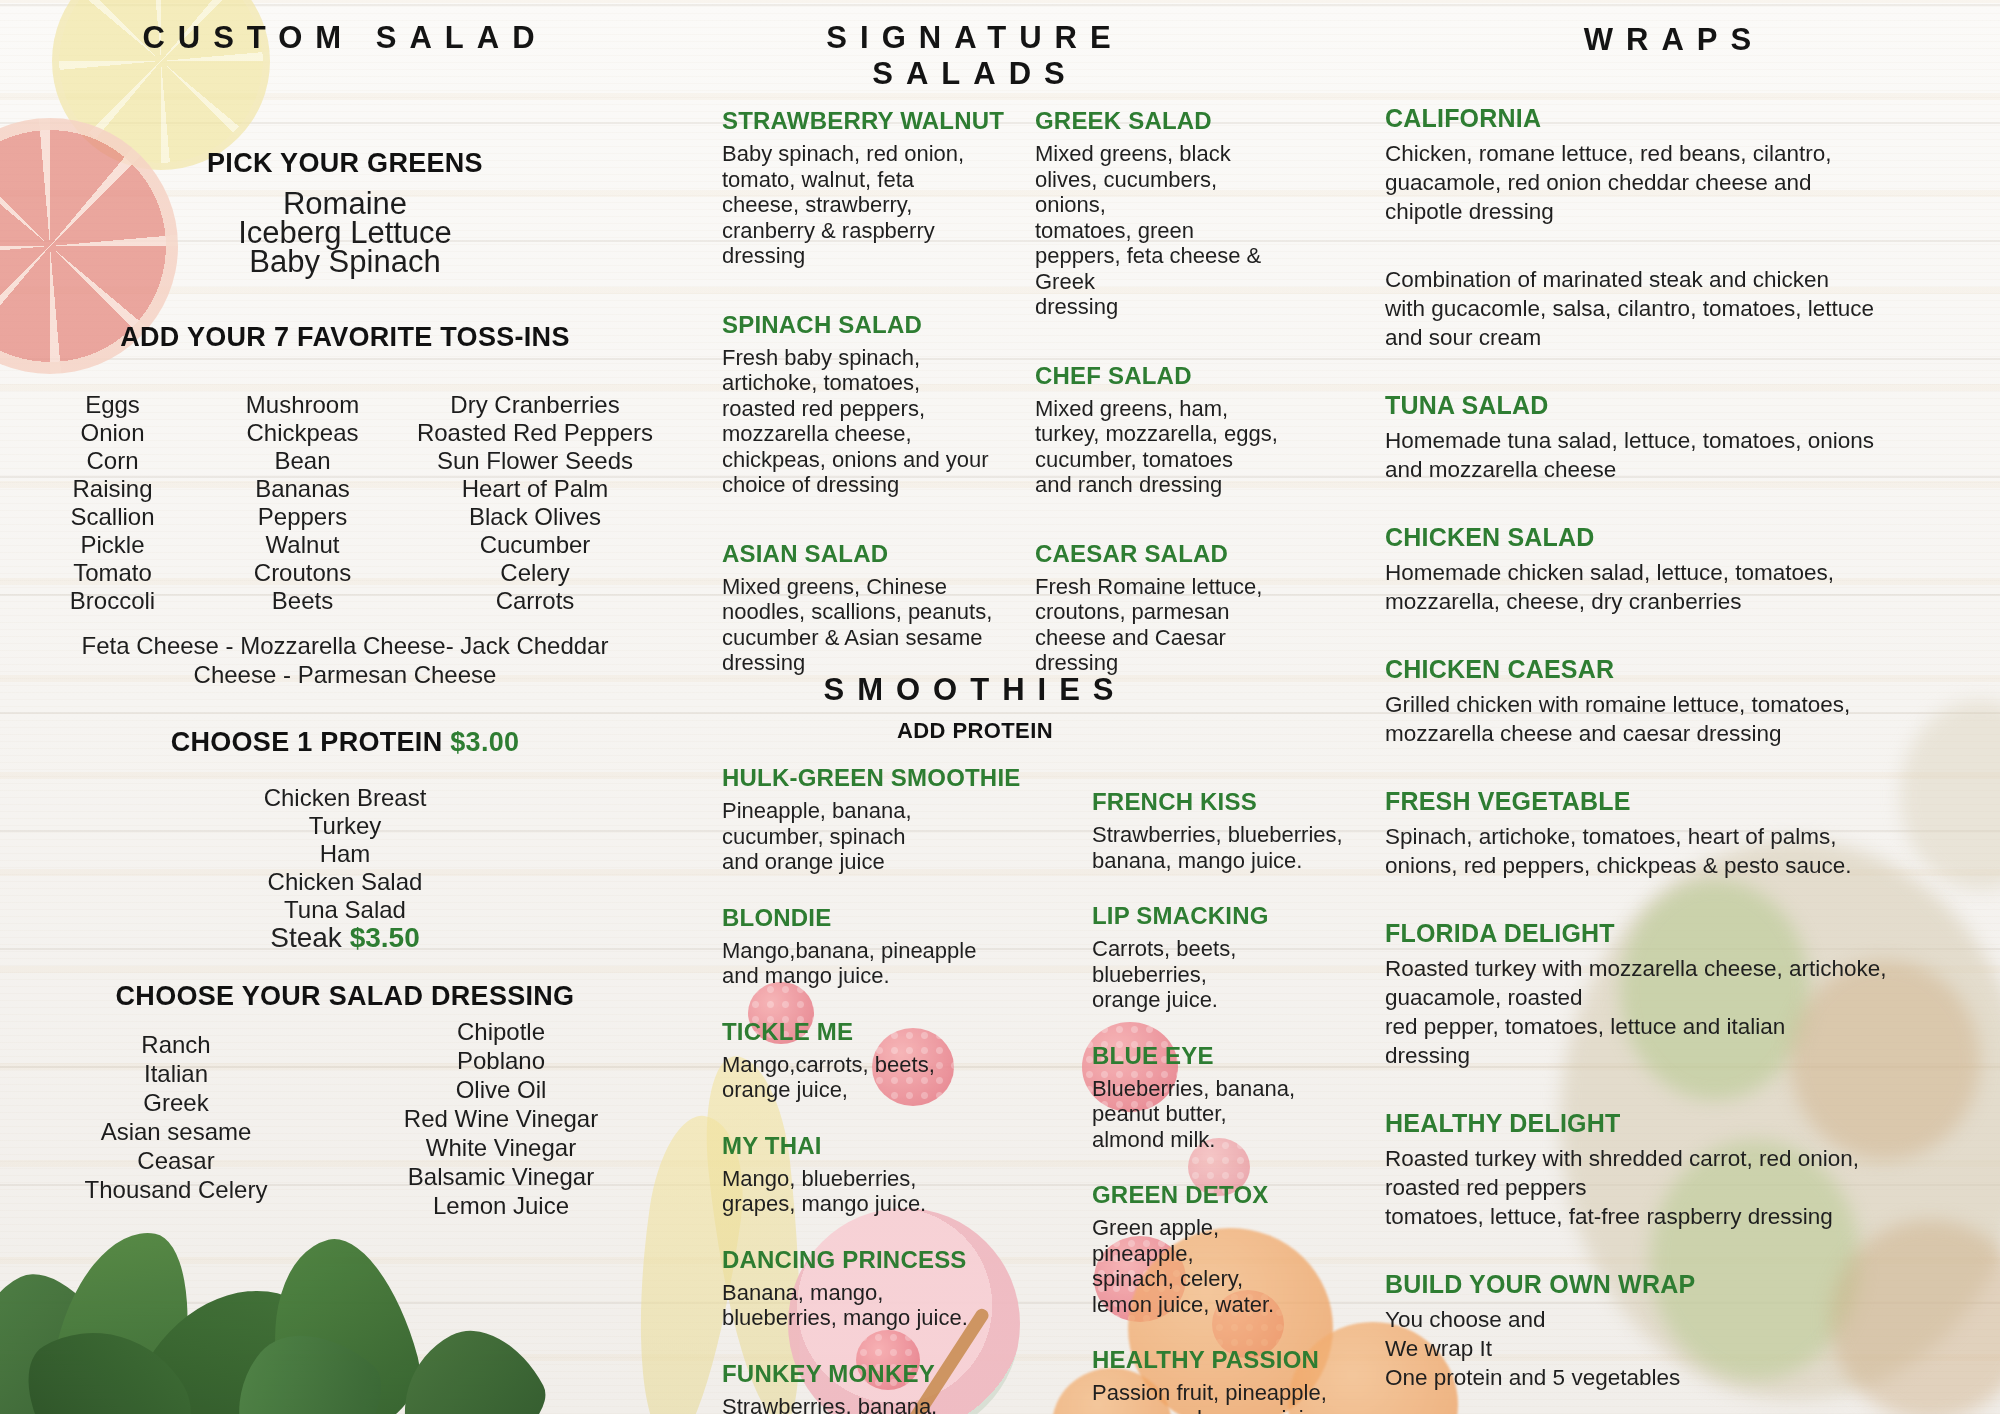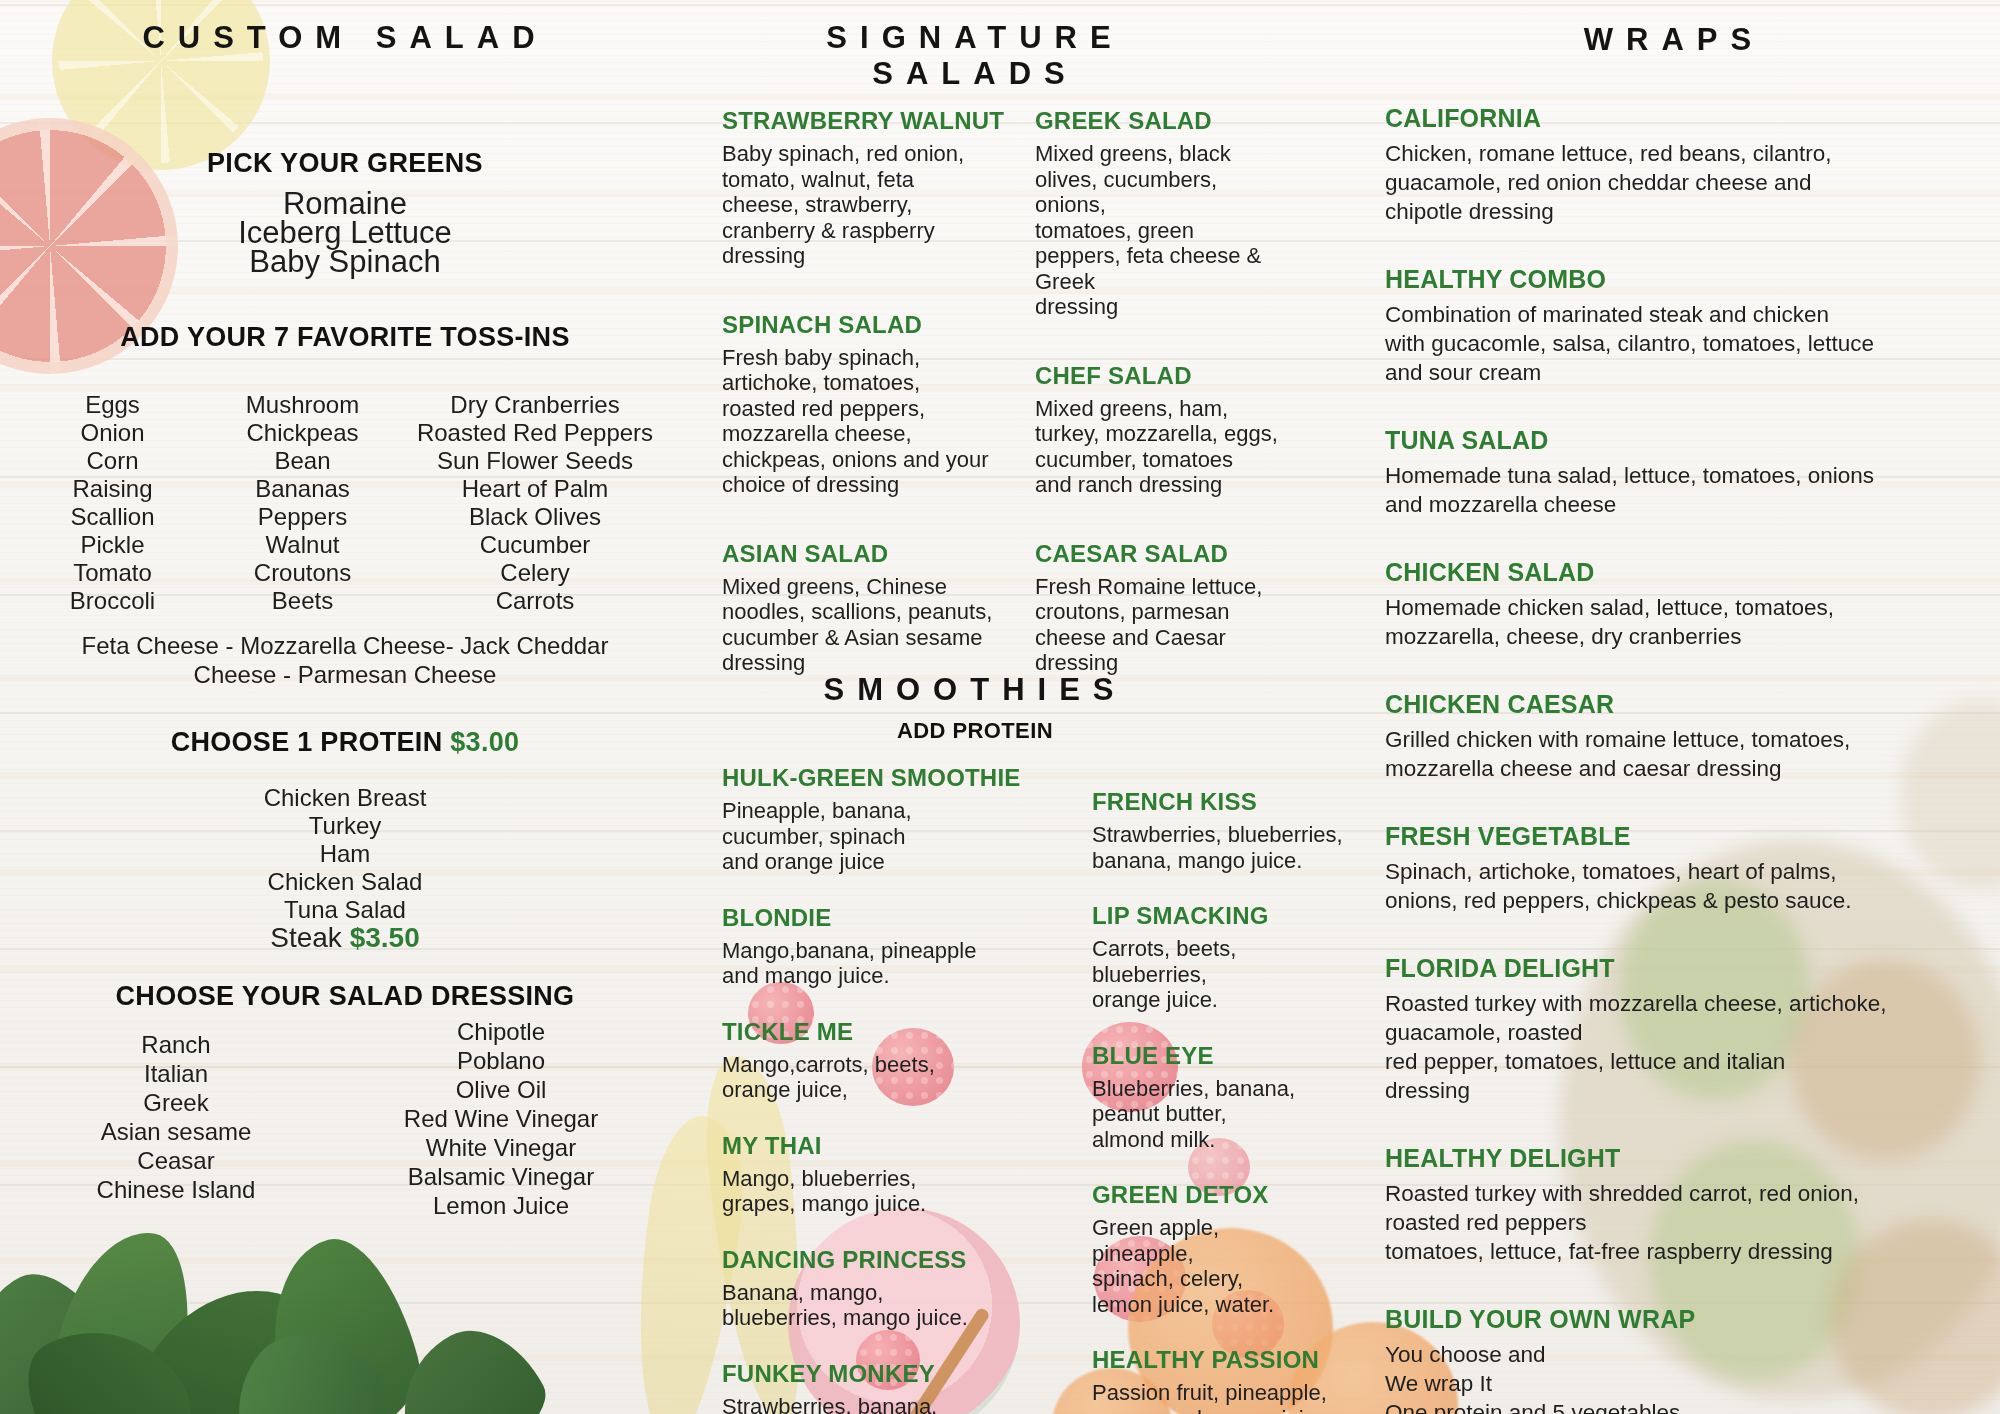--- a/index.html
+++ b/index.html
@@ -206,21 +206,21 @@
 
     <h2 class="sec-head dressing-head">CHOOSE YOUR SALAD DRESSING</h2>
     <div class="dresscols">
       <ul class="dcol-left">
 
       <li>Ranch</li>
           <li>Italian</li>
           <li>Greek</li>
           <li>Asian sesame</li>
           <li>Ceasar</li>
-          <li>Chinese Island</li>
+          <li>Thousand Celery</li>
         </ul>
       <ul class="dcol-right">
 
       <li>Chipotle</li>
           <li>Poblano</li>
           <li>Olive Oil</li>
           <li>Red Wine Vinegar</li>
           <li>White Vinegar</li>
           <li>Balsamic Vinegar</li>
           <li>Lemon Juice</li>
@@ -377,21 +377,20 @@
     <div class="wraps-items">
 
         <div class="menu-item">
           <div class="item-head">CALIFORNIA</div>
           <div class="item-desc">Chicken, romane lettuce, red beans, cilantro,
 guacamole, red onion cheddar cheese and
 chipotle dressing</div>
         </div>
 
         <div class="menu-item">
-          <div class="item-head">HEALTHY COMBO</div>
           <div class="item-desc">Combination of marinated steak and chicken
 with gucacomle, salsa, cilantro, tomatoes, lettuce
 and sour cream</div>
         </div>
 
         <div class="menu-item">
           <div class="item-head">TUNA SALAD</div>
           <div class="item-desc">Homemade tuna salad, lettuce, tomatoes, onions
 and mozzarella cheese</div>
         </div>

